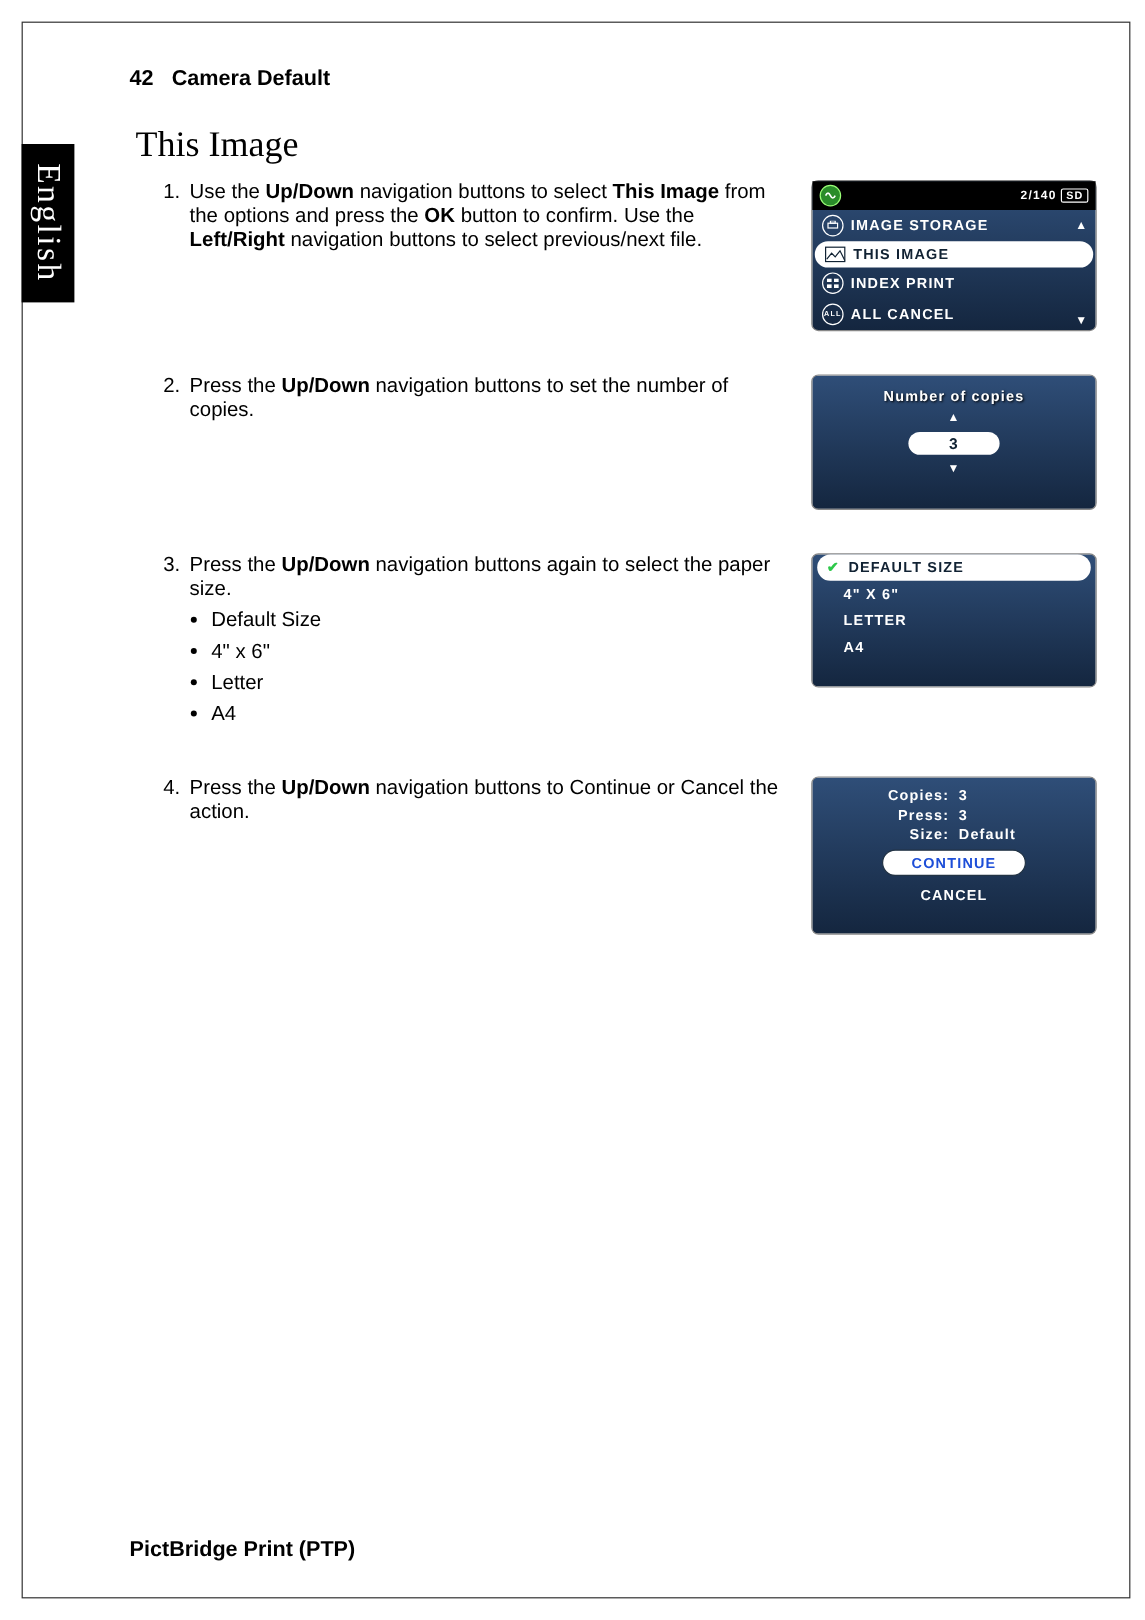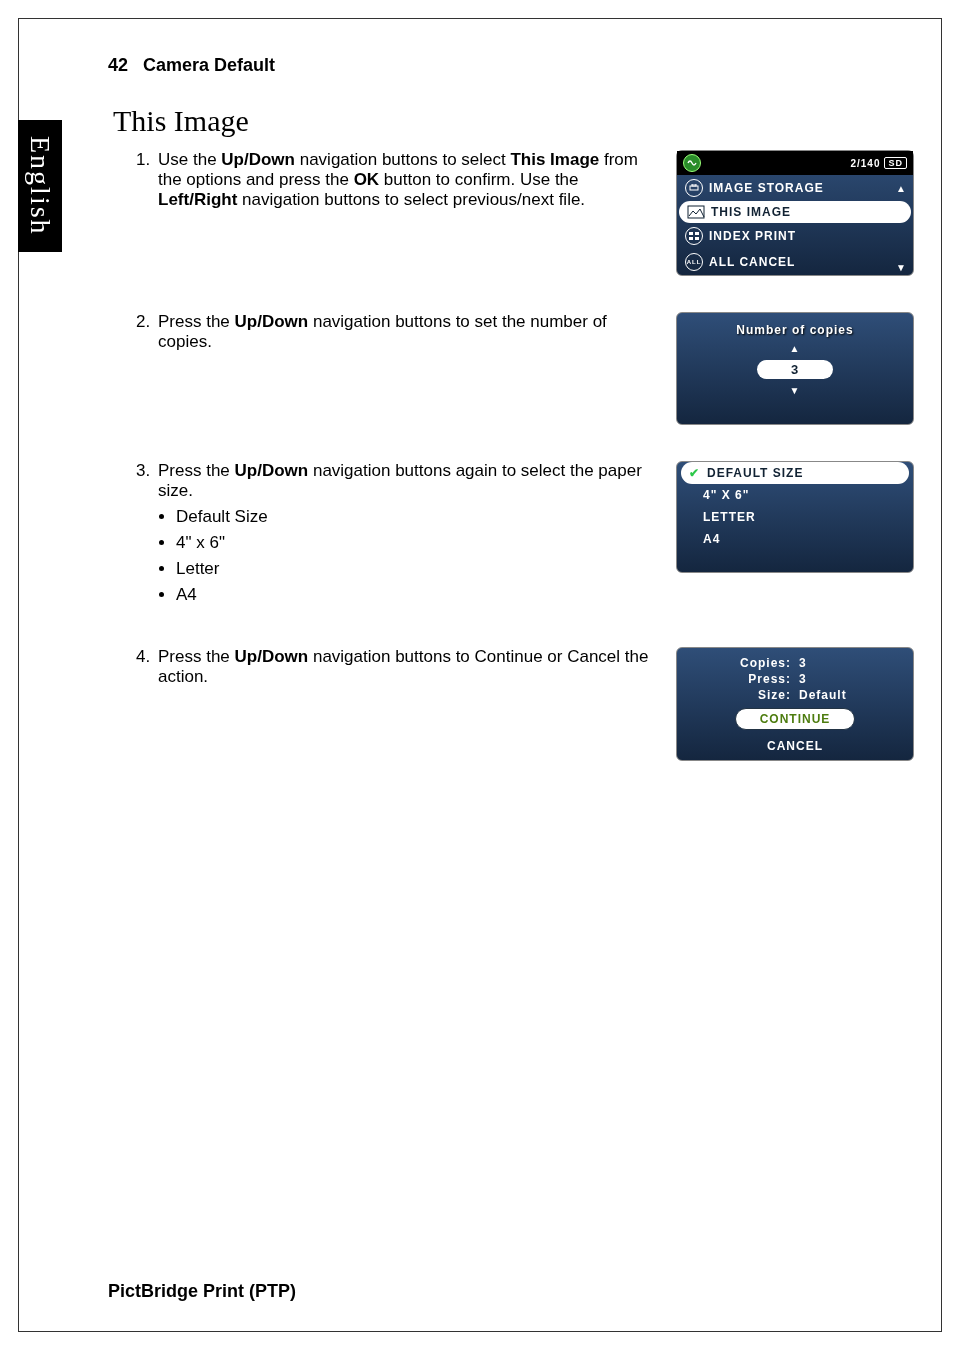--- a/index.html
+++ b/index.html
@@ -170,40 +170,40 @@
     font-size:12px;
     color:#2dc84a;
   }
   .paper-item.sel {
     background:#fff;
     color:#123;
     border-radius:12px;
     margin:0 4px;
   }
 
-  .confirm-body { padding:8px 0 4px 0; }
+  .confirm-body { padding:8px 0 22px 0; }
   .kv-row {
     display:flex;
     width:78%;
     margin:0 auto 2px auto;
     font-size:12px;
     font-weight:bold;
     letter-spacing:1px;
   }
   .kv-row .k { flex:1; text-align:right; padding-right:4px; }
   .kv-row .v { flex:1; text-align:left; padding-left:4px; }
   .action-pill {
     display:block;
     width:120px;
     margin:6px auto 0;
     text-align:center;
     padding:3px 0;
     border-radius:14px;
   }
-  .action-pill.sel { background:#fff; color:#4d7c0f; border:1px solid #234; }
+  .action-pill.sel { background:#fff; color:#1d4ed8; border:1px solid #234; }
   .action-pill.opt { color:#fff; }
 
   .footer-sec {
     position:absolute;
     left:108px;
     bottom:48px;
     font-weight:bold;
     font-size:18px;
   }
 

